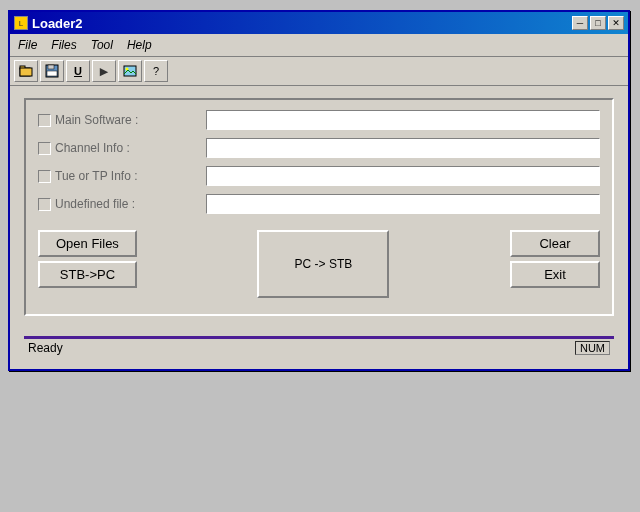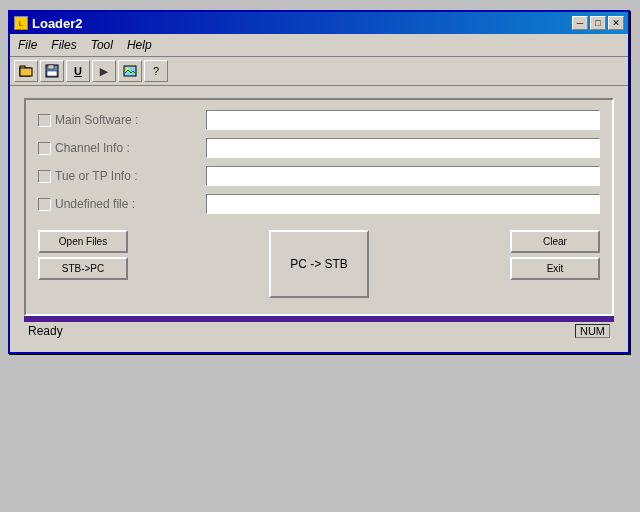--- a/index.html
+++ b/index.html
@@ -162,60 +162,61 @@
       display: flex;
       flex-direction: column;
       gap: 4px;
     }
 
     .win-button {
       background: #d4d0c8;
       border: 2px solid;
       border-color: #fff #808080 #808080 #fff;
       padding: 4px 16px;
-      font-size: 10px;
+      font-size: 13px;
       cursor: pointer;
       min-width: 90px;
       text-align: center;
     }
 
     .center-button-area {
       display: flex;
       align-items: center;
       justify-content: center;
       padding-top: 0;
     }
 
     .pc-stb-btn {
       background: #d4d0c8;
       border: 2px solid;
       border-color: #fff #808080 #808080 #fff;
-      width: 100px;
+      width: 132px;
       height: 68px;
       font-size: 12px;
       cursor: pointer;
       display: flex;
       align-items: center;
       justify-content: center;
     }
 
     .right-buttons {
       display: flex;
       flex-direction: column;
       gap: 4px;
       justify-content: center;
     }
 
     
     .status-bar {
       background: #d4d0c8;
-      border-top: 6px solid #4c1d95;
+      border-top: 3px solid #4c1d95;
       display: flex;
       justify-content: space-between;
       padding: 2px 4px;
+      margin-top: 20px;
     }
     .status-text {
       font-size: 12px;
     }
     .status-num {
       font-size: 11px;
       border: 1px inset #808080;
       padding: 0 4px;
     }
 

